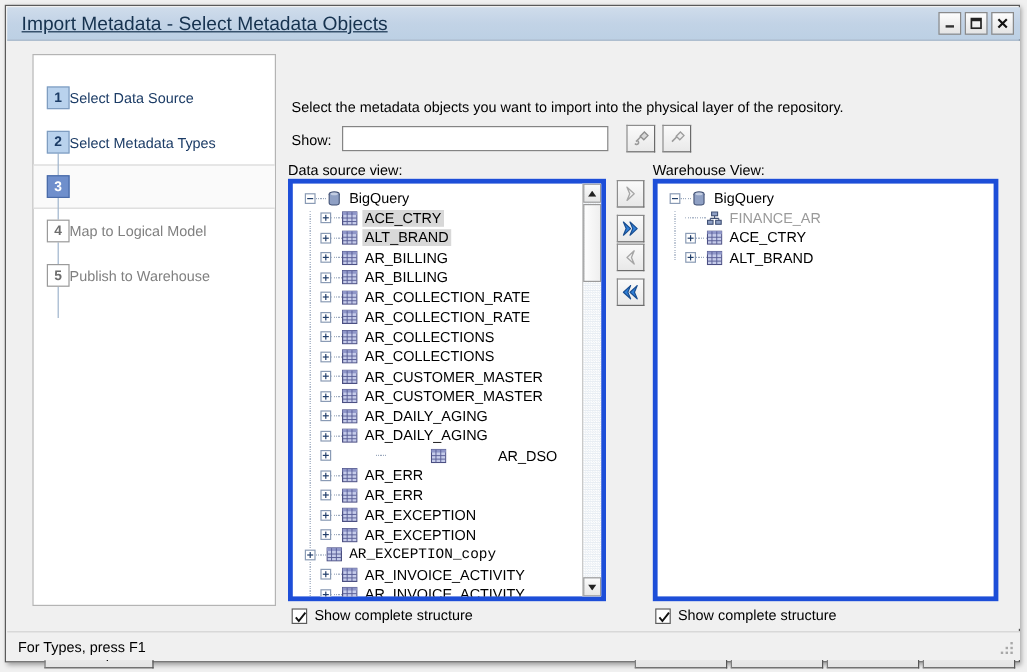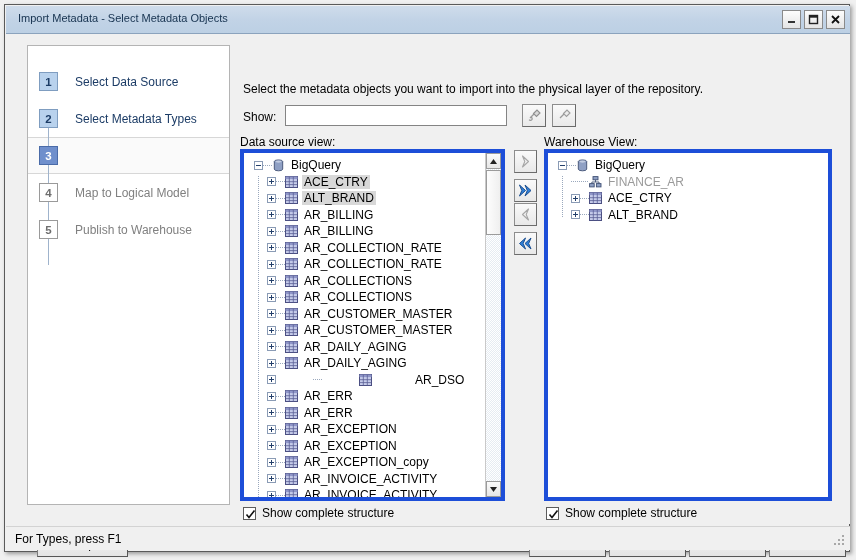--- a/index.html
+++ b/index.html
@@ -19,22 +19,23 @@
     box-shadow:2px 2px 4px rgba(0,0,0,0.35);
   }
   .titlebar{
     position:absolute;left:1px;top:1px;width:844px;height:28px;
     background:linear-gradient(to bottom,#cfdceb 0%,#c2d3e6 50%,#bcd0e4 100%);
     border-bottom:1px solid #8ba3bd;
     box-sizing:border-box;
   }
   .titlebar .ttl{
     position:absolute;left:12px;top:6px;
-    font-size:11px;color:#16324f;
+    font-size:16px;color:#16324f;
     white-space:nowrap;
+    text-decoration:underline;
   }
   .wbtns{position:absolute;right:5px;top:4px;display:flex;gap:3px;}
   .wbtn{
     width:19px;height:19px;
     background:linear-gradient(to bottom,#fdfdfd,#e4e4e4);
     border:1px solid #8a8a8a;
     box-sizing:border-box;
     display:flex;align-items:center;justify-content:center;
     cursor:default;
   }
@@ -62,21 +63,21 @@
   .badge{
     width:19px;height:19px;flex:0 0 19px;
     display:flex;align-items:center;justify-content:center;
     font-size:11.5px;font-weight:bold;
     box-sizing:border-box;
     position:relative;z-index:2;
   }
   .badge.done{background:#b9d2ed;border:1px solid #7f9dc0;color:#1c3c66;}
   .badge.cur{background:#6f8fcc;border:1px solid #4a6ba8;color:#ffffff;}
   .badge.todo{background:#ffffff;border:1px solid #9a9a9a;color:#6d6d6d;}
-  .slabel{margin-left:17px;font-size:12px;color:#1c3c66;white-space:nowrap;text-align:center;}
+  .slabel{margin-left:0;font-size:12px;color:#1c3c66;white-space:nowrap;text-align:center;}
   .slabel.cur{font-weight:bold;color:#16305c;}
   .slabel.todo{color:#808080;}
   .connector{
     position:absolute;left:20px;width:1px;background:#9fb3cc;z-index:1;
   }
 
   
   .intro{position:absolute;left:237px;top:48px;font-size:12px;color:#000;white-space:nowrap;}
   .findlbl{position:absolute;left:237px;top:76px;font-size:12px;}
   .findbox{
@@ -498,21 +499,21 @@
             <span class="dots"></span>
             <span class="icn">
               <svg width="13" height="12" viewBox="0 0 13 12">
                 <rect x="0.5" y="0.5" width="12" height="11" fill="#c6ccea" stroke="#4b4f82" stroke-width="1"></rect>
                 <rect x="0.5" y="0.5" width="12" height="2.6" fill="#8f96c8"></rect>
                 <path d="M4.3 0.8 L4.3 11.4 M8.3 0.8 L8.3 11.4 M0.8 5.7 L12.2 5.7 M0.8 8.6 L12.2 8.6" stroke="#5a5f96" stroke-width="0.8"></path>
               </svg>
             </span>
             <span class="lbl">AR_EXCEPTION</span>
           </div>
-          <div class="row" style="padding-left:23px;">
+          <div class="row" style="padding-left:10px;font-family:Liberation Mono, monospace;">
             <span class="exp plus"></span>
             <span class="dots"></span>
             <span class="icn">
               <svg width="13" height="12" viewBox="0 0 13 12">
                 <rect x="0.5" y="0.5" width="12" height="11" fill="#c6ccea" stroke="#4b4f82" stroke-width="1"></rect>
                 <rect x="0.5" y="0.5" width="12" height="2.6" fill="#8f96c8"></rect>
                 <path d="M4.3 0.8 L4.3 11.4 M8.3 0.8 L8.3 11.4 M0.8 5.7 L12.2 5.7 M0.8 8.6 L12.2 8.6" stroke="#5a5f96" stroke-width="0.8"></path>
               </svg>
             </span>
             <span class="lbl">AR_EXCEPTION_copy</span>

